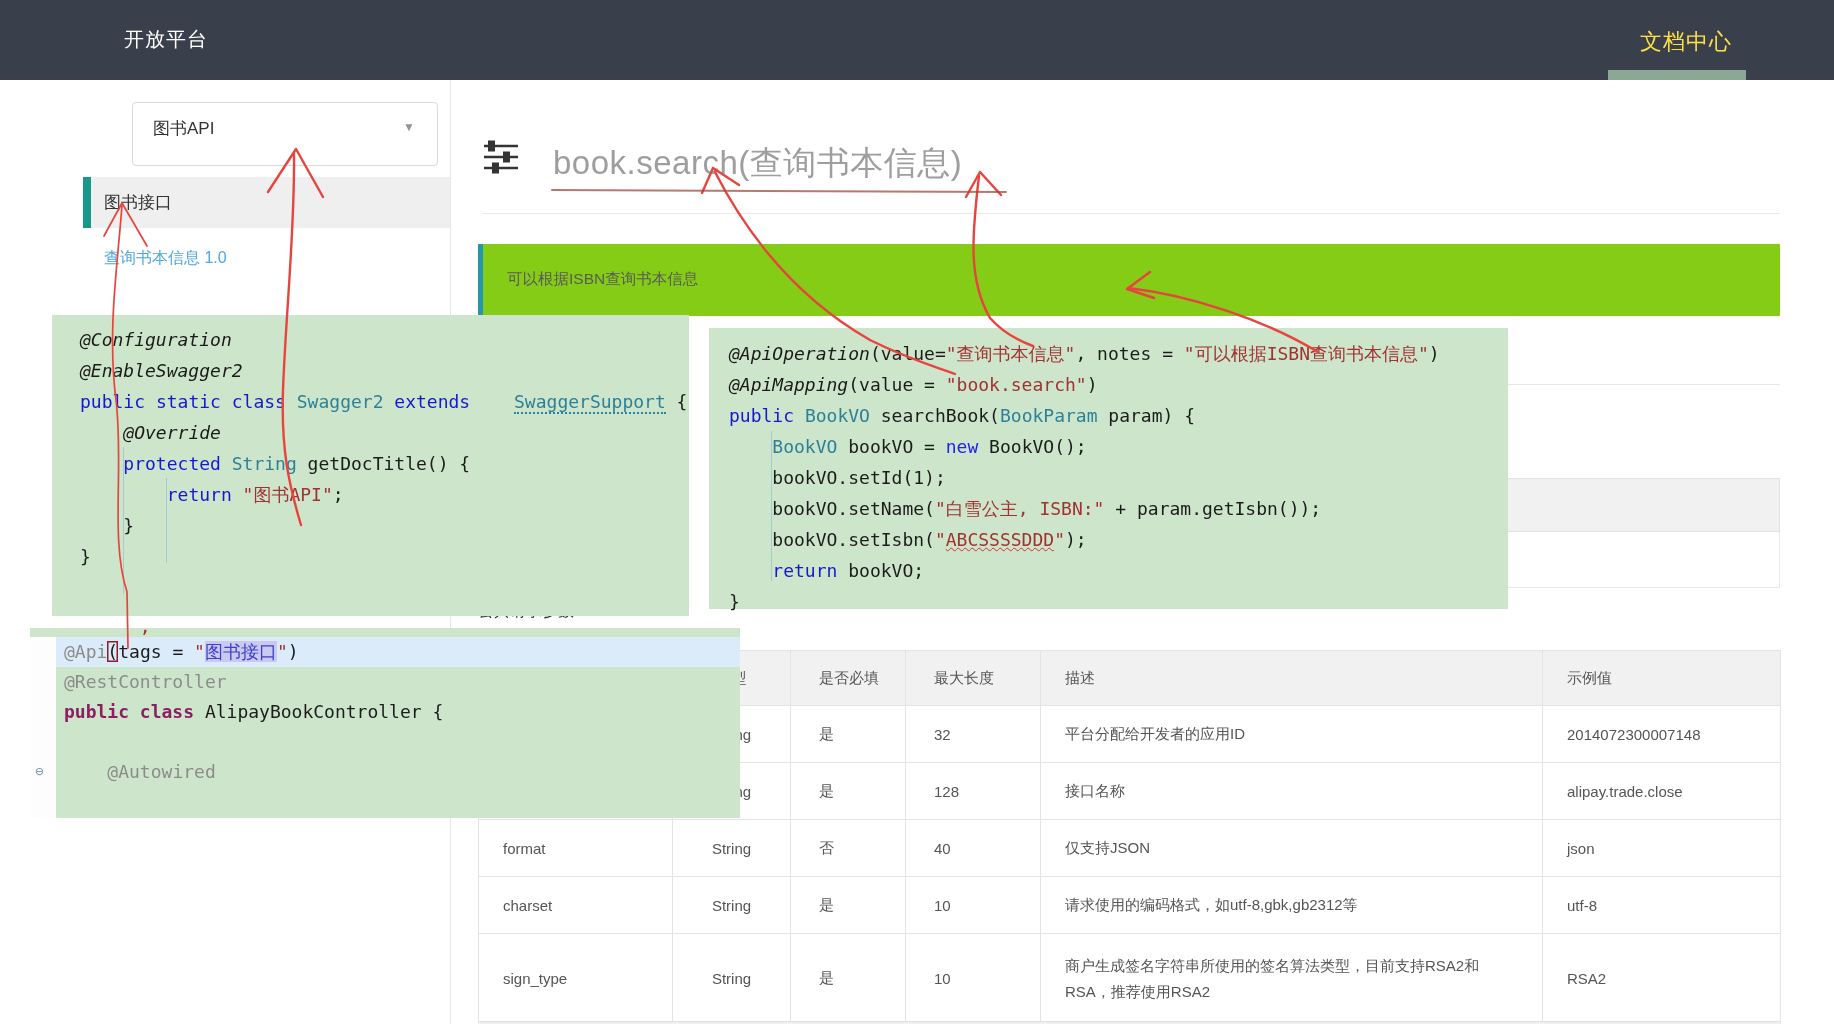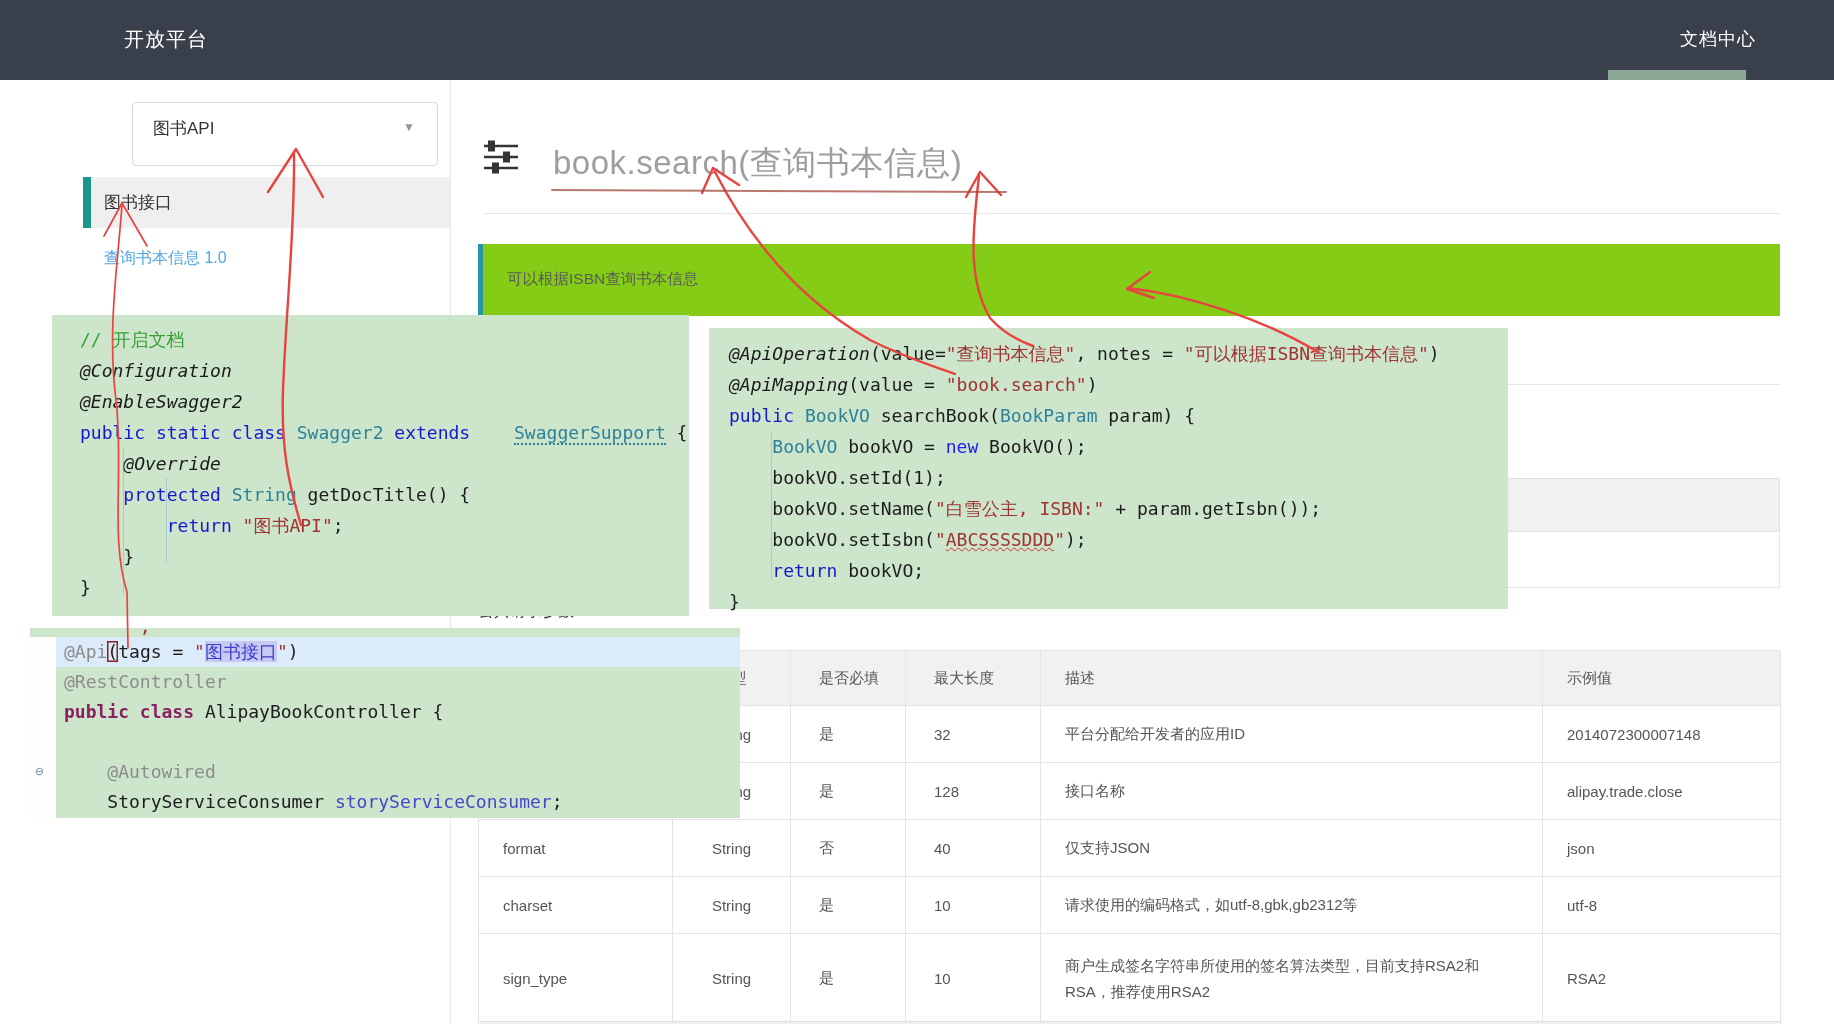--- a/index.html
+++ b/index.html
@@ -3,21 +3,21 @@
 <meta charset="utf-8">
 <style>
   html,body{margin:0;padding:0;}
   body{width:1834px;height:1024px;position:relative;overflow:hidden;background:#fff;
        font-family:"Liberation Sans","DejaVu Sans",sans-serif;color:#333;}
   .abs{position:absolute;}
 
   
   .navbar{left:0;top:0;width:1834px;height:80px;background:#3a3f4c;z-index:20;}
   .nav-brand{left:100px;top:26px;font-size:20px;color:#ffffff;letter-spacing:1px;margin-left:24px;}
-  .nav-right{left:1680px;top:27px;font-size:18px;color:#ffffff;letter-spacing:1px;cursor:pointer;}
+  .nav-right{left:1640px;top:27px;font-size:22px;color:#fde047;letter-spacing:1px;cursor:pointer;}
   .nav-tab-underline{left:1608px;top:70px;width:138px;height:10px;background:#8ba795;}
 
   
   .sidebar-border{left:450px;top:80px;width:1px;height:944px;background:#e7e7e7;z-index:1;}
   .dropdown{left:132px;top:102px;width:306px;height:64px;background:#fff;border:1px solid #d9d9d9;
             border-radius:4px;box-sizing:border-box;z-index:2;cursor:pointer;}
   .dropdown-label{left:20px;top:14px;font-size:17px;color:#333;position:absolute;}
   .dropdown-caret{right:22px;top:17px;position:absolute;font-size:12px;color:#8f959b;}
   .menu-item{left:83px;top:177px;width:367px;height:51px;background:#efefef;z-index:2;cursor:pointer;}
   .menu-item-bar{left:0;top:0;width:8px;height:51px;background:#18988b;position:absolute;}
@@ -203,21 +203,20 @@
           <td>RSA2</td>
         </tr>
       </tbody>
   </table>
 </div>
 <div class="abs table-next-strip"></div>
 
 <div class="abs code" id="block-a">
   <div class="iguide" style="left:71px;top:132px;height:147px;"></div>
   <div class="iguide" style="left:114px;top:163px;height:85px;"></div>
-<div class="cl"><span class="cm">// 开启文档</span></div>
     <div class="cl"><span class="an">@Configuration</span></div>
     <div class="cl"><span class="an">@EnableSwagger2</span></div>
     <div class="cl"><span class="kw">public</span><span class="pl"> </span><span class="kw">static</span><span class="pl"> </span><span class="kw">class</span><span class="pl"> </span><span class="ty">Swagger2</span><span class="pl"> </span><span class="kw">extends</span><span class="pl"> </span><span class="tyu">SwaggerSupport</span><span class="pl"> {</span></div>
     <div class="cl"><span class="pl">    </span><span class="an">@Override</span></div>
     <div class="cl"><span class="pl">    </span><span class="kw">protected</span><span class="pl"> </span><span class="ty">String</span><span class="pl"> getDocTitle() {</span></div>
     <div class="cl"><span class="pl">        </span><span class="kw">return</span><span class="pl"> </span><span class="st">"图书API"</span><span class="pl">;</span></div>
     <div class="cl"><span class="pl">    }</span></div>
     <div class="cl"><span class="pl">}</span></div>
   </div>
 
@@ -236,21 +235,20 @@
 
 <div class="abs code" id="block-c">
   <div class="gutter"></div>
   <span class="fold-icon">⊖</span>
 <div class="cl clip"><span class="st">      ",</span></div>
     <div class="cl hl"><span class="gy">@Api</span><span class="br">(</span><span class="pl">tags = </span><span class="st">"</span><span class="sel">图书接口</span><span class="st">"</span><span class="pl">)</span></div>
     <div class="cl"><span class="gy">@RestController</span></div>
     <div class="cl"><span class="mr">public class</span><span class="pl"> AlipayBookController {</span></div>
     <div class="cl"></div>
     <div class="cl"><span class="pl">    </span><span class="gy">@Autowired</span></div>
-    <div class="cl"><span class="pl">    StoryServiceConsumer </span><span class="vb">storyServiceConsumer</span><span class="pl">;</span></div>
   </div>
 
 <svg id="annotations" class="abs" width="1834" height="1024" viewBox="0 0 1834 1024">
   <g stroke="#e8443f" stroke-width="2.4" fill="none" stroke-linecap="round" stroke-linejoin="round">
 
     <path stroke-width="1.7" d="M122,205 C118,262 107,330 116,400 C124,468 110,540 127,592 L128,648"></path>
     <path stroke-width="1.7" d="M104,236 L122,203 M122,203 L147,246"></path>
 
     <path d="M294,153 C295,230 286,310 283,390 C281,450 289,485 301,525"></path>
     <path d="M268,192 L296,149 M296,149 L323,197"></path>

